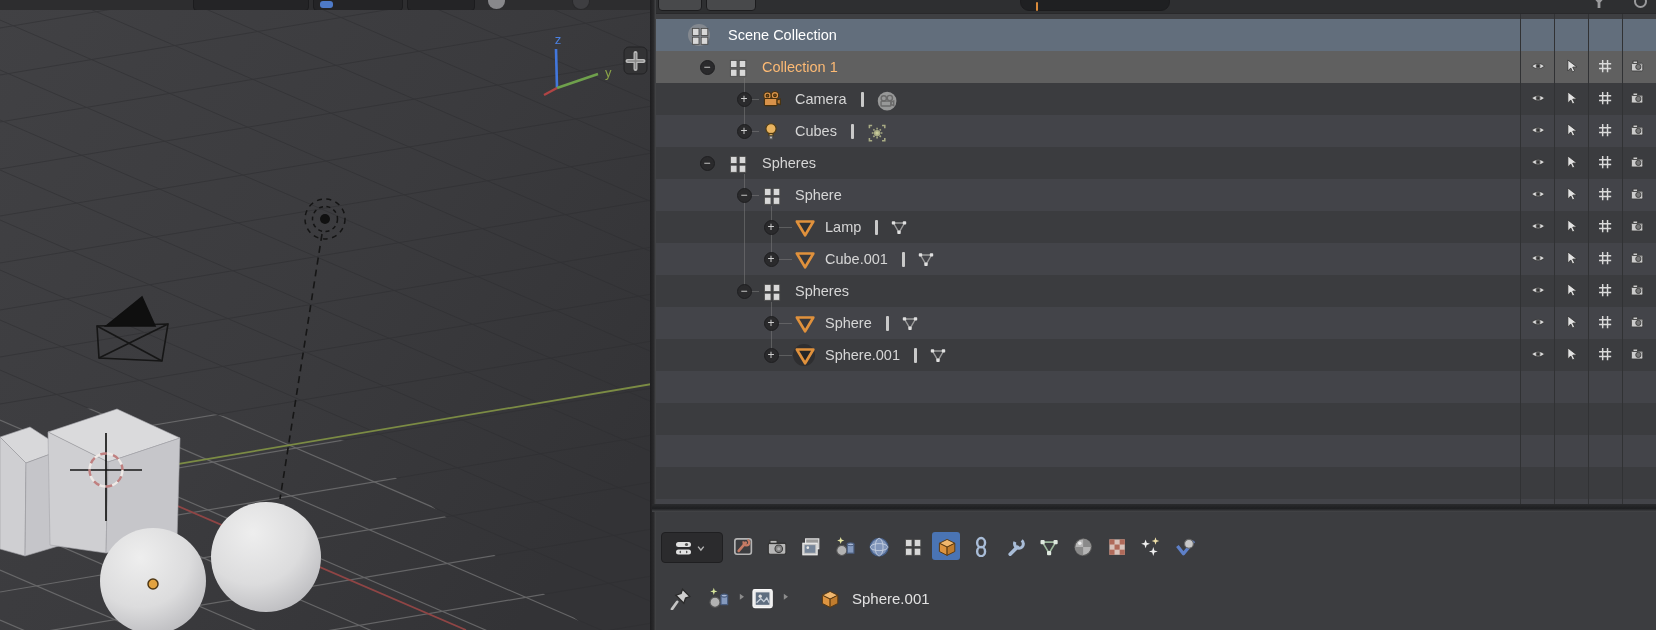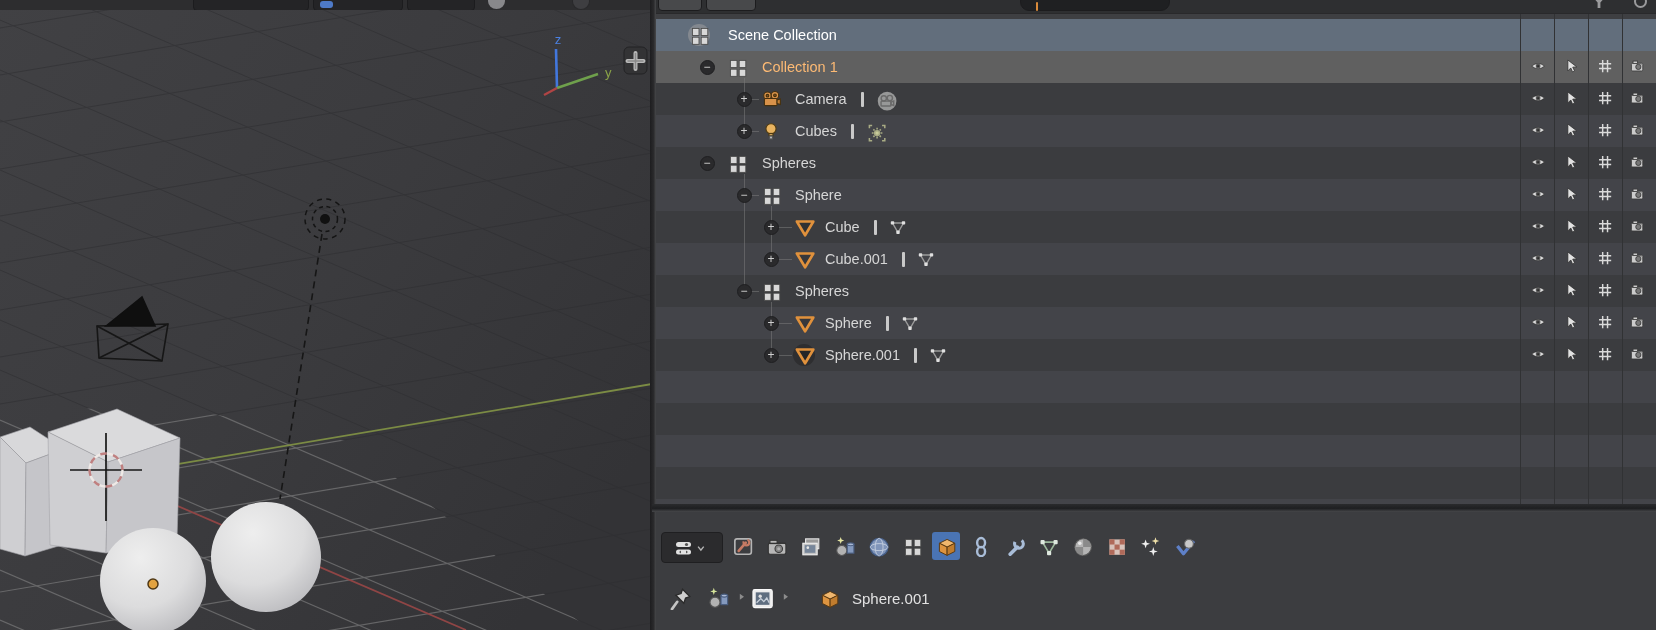--- a/index.html
+++ b/index.html
@@ -471,21 +471,21 @@
               </g>
             </svg></span>
         </div>
         <div class="ol-row" style="top: 211px;">
           <div class="expander" style="left: 107.5px;">+</div>
           <div class="conn" style="left: 122px; top: 15.5px; height: 1px; width: 14px;"></div>
           <div class="obj-ic" style="left: 137px;"><span class="ic"><svg width="22" height="22" viewBox="0 0 20 20">
                 <polygon points="3.5,5 18.5,5 11,17.5" fill="rgba(0,0,0,0.18)" stroke="#e0913c" stroke-width="2.4" stroke-linejoin="round"></polygon>
               </svg></span></div>
           <div class="rowflex" style="left: 169px;">
-            <span class="lbl">Cube</span>
+            <span class="lbl">Lamp</span>
             <span class="sepbar"></span>
             <span class="ic data-ic"><svg width="20" height="20" viewBox="0 0 20 20">
                 <polygon points="4.5,6 15.5,6 10,15.5" fill="none" stroke="#9a9a9a" stroke-width="1.4"></polygon>
                 <g fill="#e0e0e0">
                   <rect x="2.8" y="4.2" width="3.4" height="3.4" rx="0.8"></rect>
                   <rect x="13.8" y="4.2" width="3.4" height="3.4" rx="0.8"></rect>
                   <rect x="8.3" y="13.6" width="3.4" height="3.4" rx="0.8"></rect>
                 </g>
               </svg></span>
           </div>

